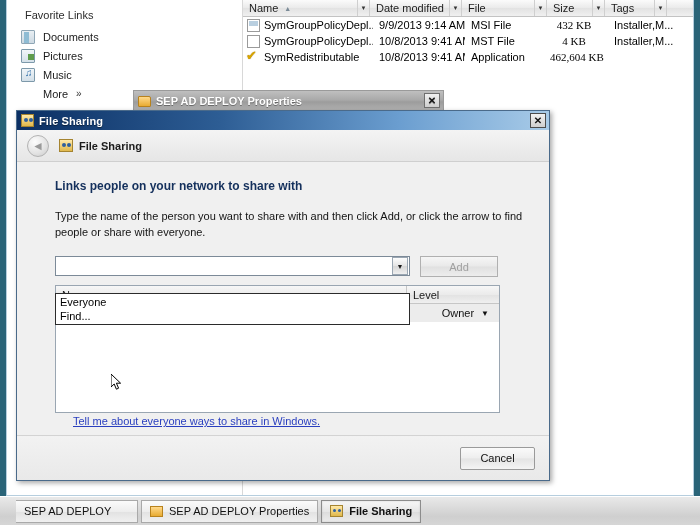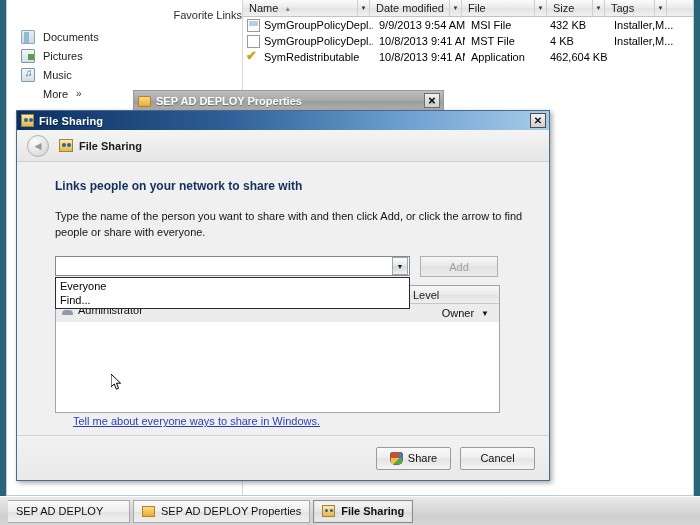--- a/index.html
+++ b/index.html
@@ -35,21 +35,20 @@
   #fav-pane {
     width: 236px;
     background: #ffffff;
     padding: 6px 0 0 0;
     border-right: 1px solid #d8d8d8;
   }
   #fav-title {
     font-size: 11px;
     color: #2c2c2c;
     padding: 3px 0 6px 18px;
-    text-align: right;
   }
   .fav-item {
     display: flex;
     align-items: center;
     height: 19px;
     padding-left: 14px;
     font-size: 11px;
     color: #1b1b1b;
     cursor: default;
   }
@@ -128,21 +127,21 @@
   }
   .row {
     display: flex;
     height: 16px;
     align-items: center;
     font-size: 11px;
     color: #000;
     cursor: default;
   }
   .cell { padding-left: 6px; overflow: hidden; white-space: nowrap; }
-  .cell.right { text-align: left; padding-right: 10px; padding-left: 0; }
+  .cell.right { text-align: center; padding-right: 10px; padding-left: 0; font-family: Liberation Serif, serif; }
   .fico { width: 13px; height: 13px; margin-left: 4px; margin-right: 4px; position: relative; flex: 0 0 auto;}
   .fico-msi {
     background: #ffffff;
     border: 1px solid #9a9a9a;
   }
   .fico-msi:after {
     content:"";
     position:absolute; left:1px; top:1px; right:1px; height:5px;
     background:#b9cfe0;
   }
@@ -383,21 +382,21 @@
     display: flex; align-items: center;
     padding-right: 10px;
     color: #111;
     cursor: pointer;
   }
   .user-level .caret { margin-left: 7px; font-size: 8px; }
 
   
   #dropdown {
     position: absolute;
-    left: 0; top: 21px;
+    left: 0; top: 37px;
     width: 355px;
     background: #ffffff;
     border: 1px solid #2b2b2b;
     z-index: 40;
     padding: 1px 0 1px 0;
   }
   .dd-item {
     height: 14px;
     line-height: 14px;
     padding-left: 4px;
@@ -475,21 +474,21 @@
     display: flex; align-items: center;
     padding: 0 8px;
     margin-left: 3px;
     font-size: 11px;
     color: #111;
     background: linear-gradient(180deg,#fbfbfb 0%, #ededed 50%, #e2e2e2 52%, #f0f0f0 100%);
     border: 1px solid #a9a9a9;
     cursor: pointer;
     white-space: nowrap;
   }
-  .tb-btn.first { margin-left: 8px; border-left: none; width: 122px; }
+  .tb-btn.first { margin-left: 16px; border-left: none; width: 122px; }
   .tb-btn.active { font-weight: bold;
     background: linear-gradient(180deg,#f7f7f7 0%, #e6e6e6 50%, #dcdcdc 52%, #ececec 100%);
     border: 1px solid #8c8c8c;
     box-shadow: inset 0 0 2px rgba(0,0,0,.15);
   }
   .tb-ico-folder {
     width: 13px; height: 11px;
     margin-right: 6px;
     background: linear-gradient(180deg,#ffd98a 0%, #e8ab32 100%);
     border: 1px solid #b8821d;
@@ -562,21 +561,21 @@
           <div class="col" style="width:62px">
             <span class="lbl">Tags</span>
             <span class="drop">▼</span>
           </div>
           <div class="col" style="flex:1 1 auto; border-right:none"></div>
         </div>
 
         <div class="row">
           <span class="fico fico-msi"></span>
           <span class="cell" style="width:109px;padding-left:0">SymGroupPolicyDepl...</span>
-          <span class="cell" style="width:92px">9/9/2013 9:54 AM</span>
+          <span class="cell" style="width:92px">9/9/2013 9:14 AM</span>
           <span class="cell" style="width:85px">MSI File</span>
           <span class="cell right" style="width:58px">432 KB</span>
           <span class="cell" style="width:70px">Installer,M...</span>
         </div>
 
         <div class="row">
           <span class="fico fico-mst"></span>
           <span class="cell" style="width:109px;padding-left:0">SymGroupPolicyDepl...</span>
           <span class="cell" style="width:92px">10/8/2013 9:41 AM</span>
           <span class="cell" style="width:85px">MST File</span>
@@ -651,24 +650,20 @@
             <span class="caret">▼</span>
           </span>
         </div>
       </div>
 
       <a id="help-link" href="#">Tell me about everyone ways to share in Windows.</a>
     </div>
 
     <div id="dlg-footer">
       <div class="fbtn">
-        <span id="shield"></span>
-        <span>Share</span>
-      </div>
-      <div class="fbtn">
         <span>Cancel</span>
       </div>
     </div>
 
     <svg id="cursor" viewBox="0 0 12 18">
       <polygon points="0,0 0,13 3.2,10 5.4,15.2 7.6,14.2 5.4,9.2 9.6,9.2" fill="#ffffff" stroke="#000000" stroke-width="1"></polygon>
     </svg>
   </div>
 
   <div id="taskbar">

